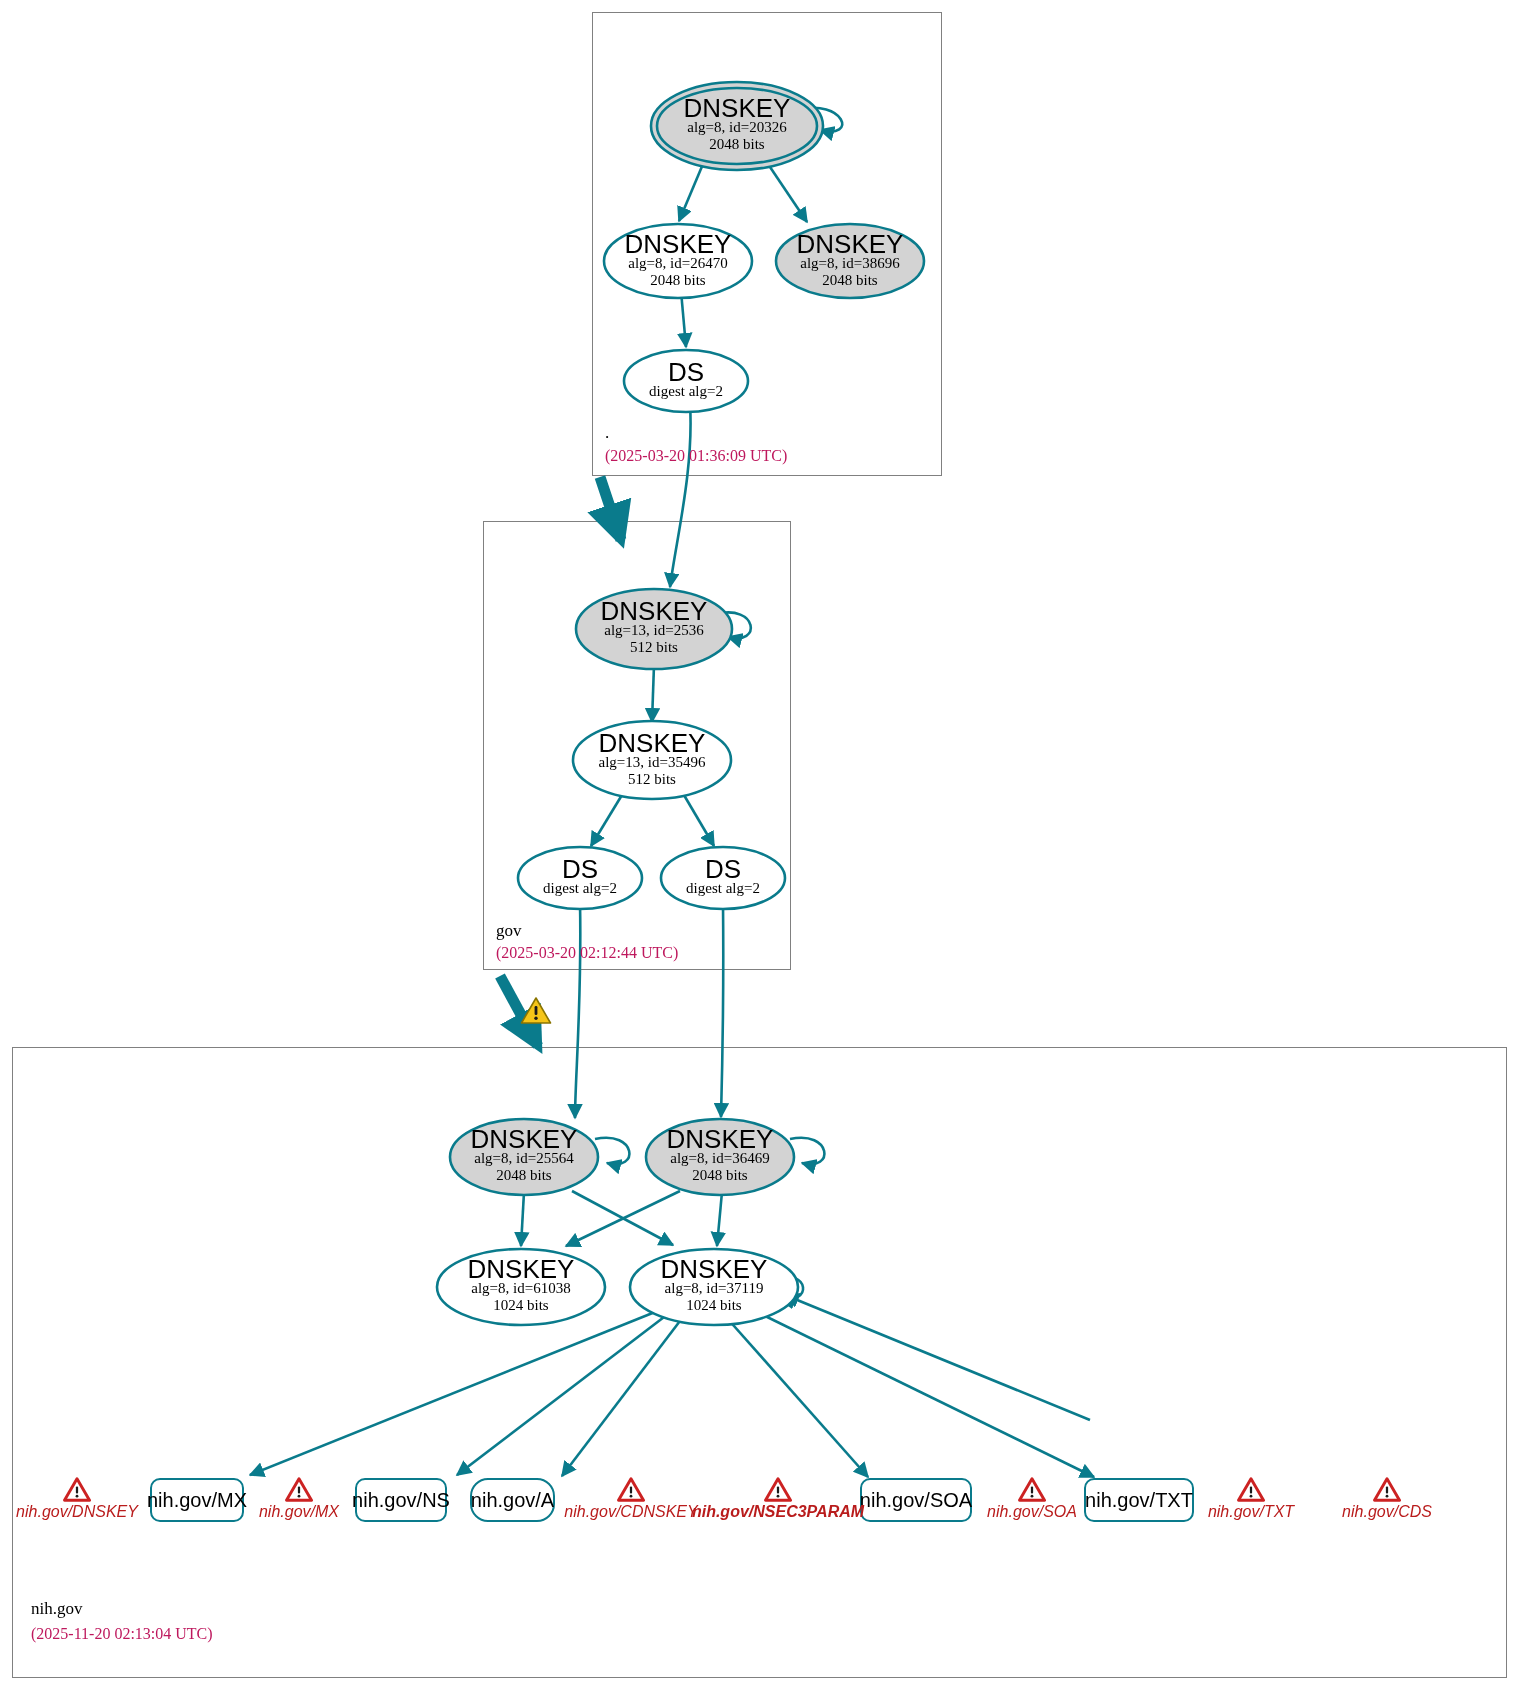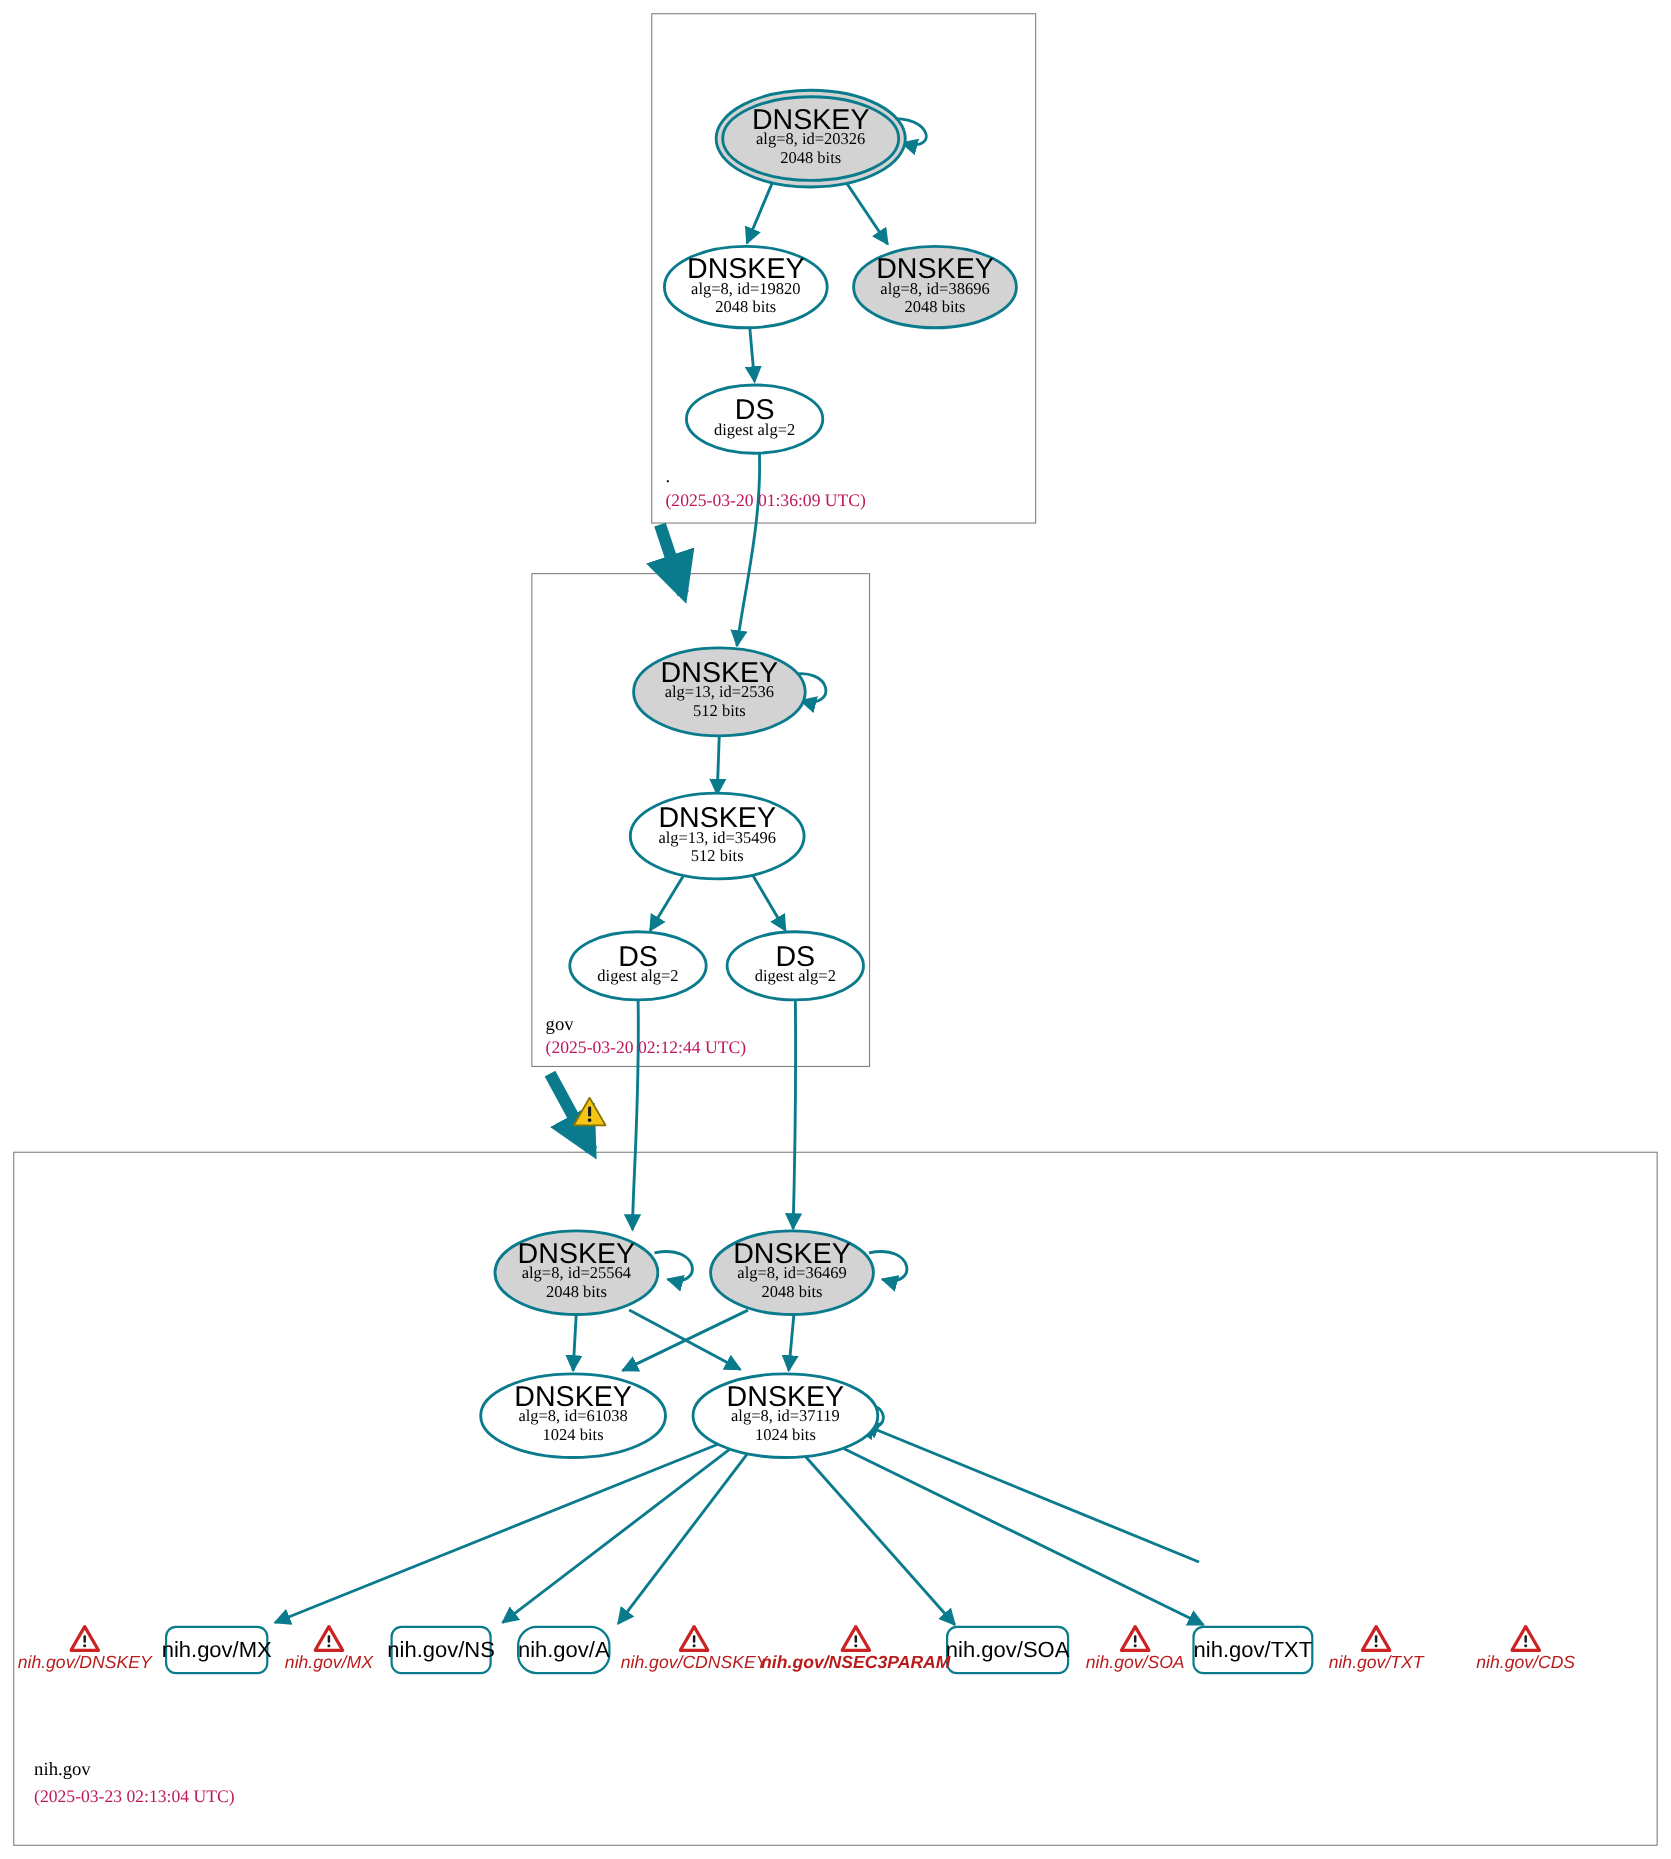--- a/index.html
+++ b/index.html
@@ -188,21 +188,21 @@
   </svg>
 
   <div class="node-label" style="left:637px; top:98px; width:200px;">
     <div class="nl-title">DNSKEY</div>
     <div class="nl-sub">alg=8, id=20326</div>
     <div class="nl-sub">2048 bits</div>
   </div>
 
   <div class="node-label" style="left:578px; top:234px; width:200px;">
     <div class="nl-title">DNSKEY</div>
-    <div class="nl-sub">alg=8, id=19820</div>
+    <div class="nl-sub">alg=8, id=26470</div>
     <div class="nl-sub">2048 bits</div>
   </div>
 
   <div class="node-label" style="left:750px; top:234px; width:200px;">
     <div class="nl-title">DNSKEY</div>
     <div class="nl-sub">alg=8, id=38696</div>
     <div class="nl-sub">2048 bits</div>
   </div>
 
   <div class="node-label" style="left:586px; top:362px; width:200px;">
@@ -256,21 +256,21 @@
     <div class="nl-sub">1024 bits</div>
   </div>
 
   <div class="zone-label" style="left:605px; top:423px;">.</div>
   <div class="zone-time" style="left:605px; top:447px;">(2025-03-20 01:36:09 UTC)</div>
 
   <div class="zone-label" style="left:496px; top:921px;">gov</div>
   <div class="zone-time" style="left:496px; top:944px;">(2025-03-20 02:12:44 UTC)</div>
 
   <div class="zone-label" style="left:31px; top:1599px;">nih.gov</div>
-  <div class="zone-time" style="left:31px; top:1625px;">(2025-03-23 02:13:04 UTC)</div>
+  <div class="zone-time" style="left:31px; top:1625px;">(2025-11-20 02:13:04 UTC)</div>
 
   <div class="err-group" style="left:518px; top:996px; width:36px;">
     <svg class="tri" width="32" height="29" viewBox="0 0 32 29" xmlns="http://www.w3.org/2000/svg">
       <path d="M16 2 L30.5 27 L1.5 27 Z" fill="#f5c518" stroke="#8a7400" stroke-width="1.6" stroke-linejoin="round"></path>
       <rect x="14.6" y="10" width="2.8" height="9" rx="1.2" fill="#1a1a1a"></rect>
       <circle cx="16" cy="22.2" r="1.7" fill="#1a1a1a"></circle>
     </svg>
   </div>
 
   <div class="rrset-box" style="left:150px; top:1478px; width:94px; height:44px;">nih.gov/MX</div>

